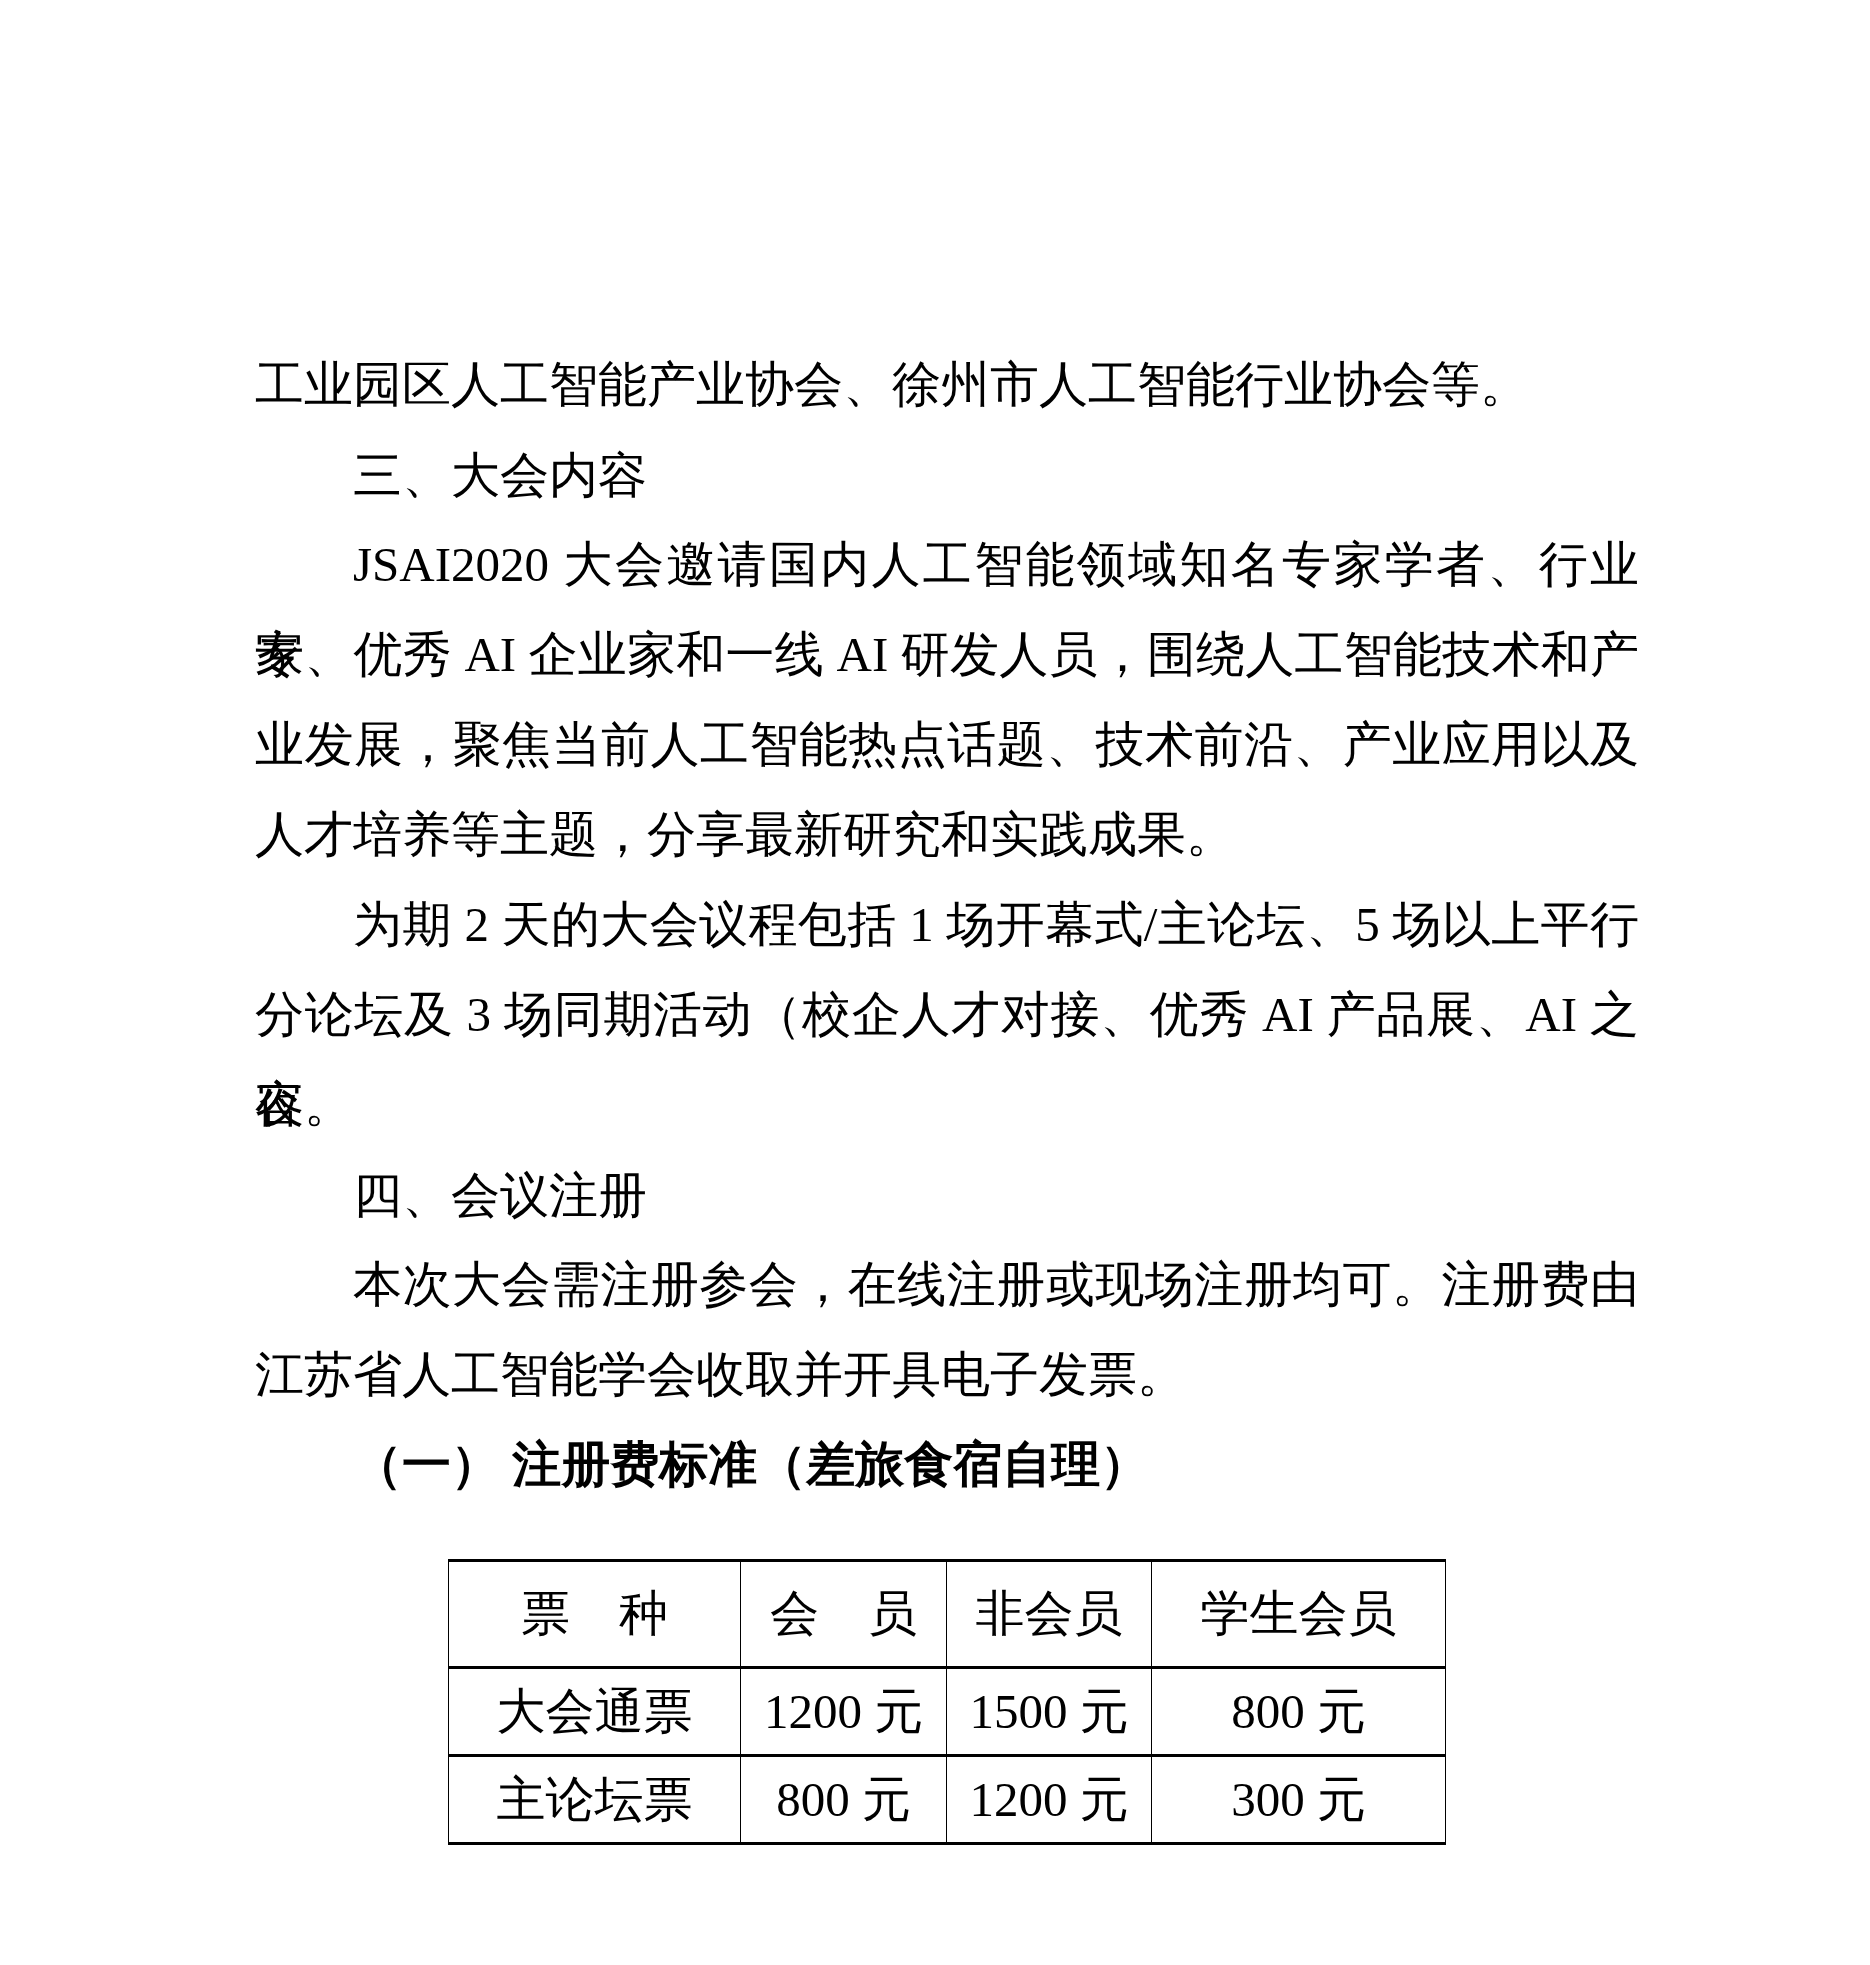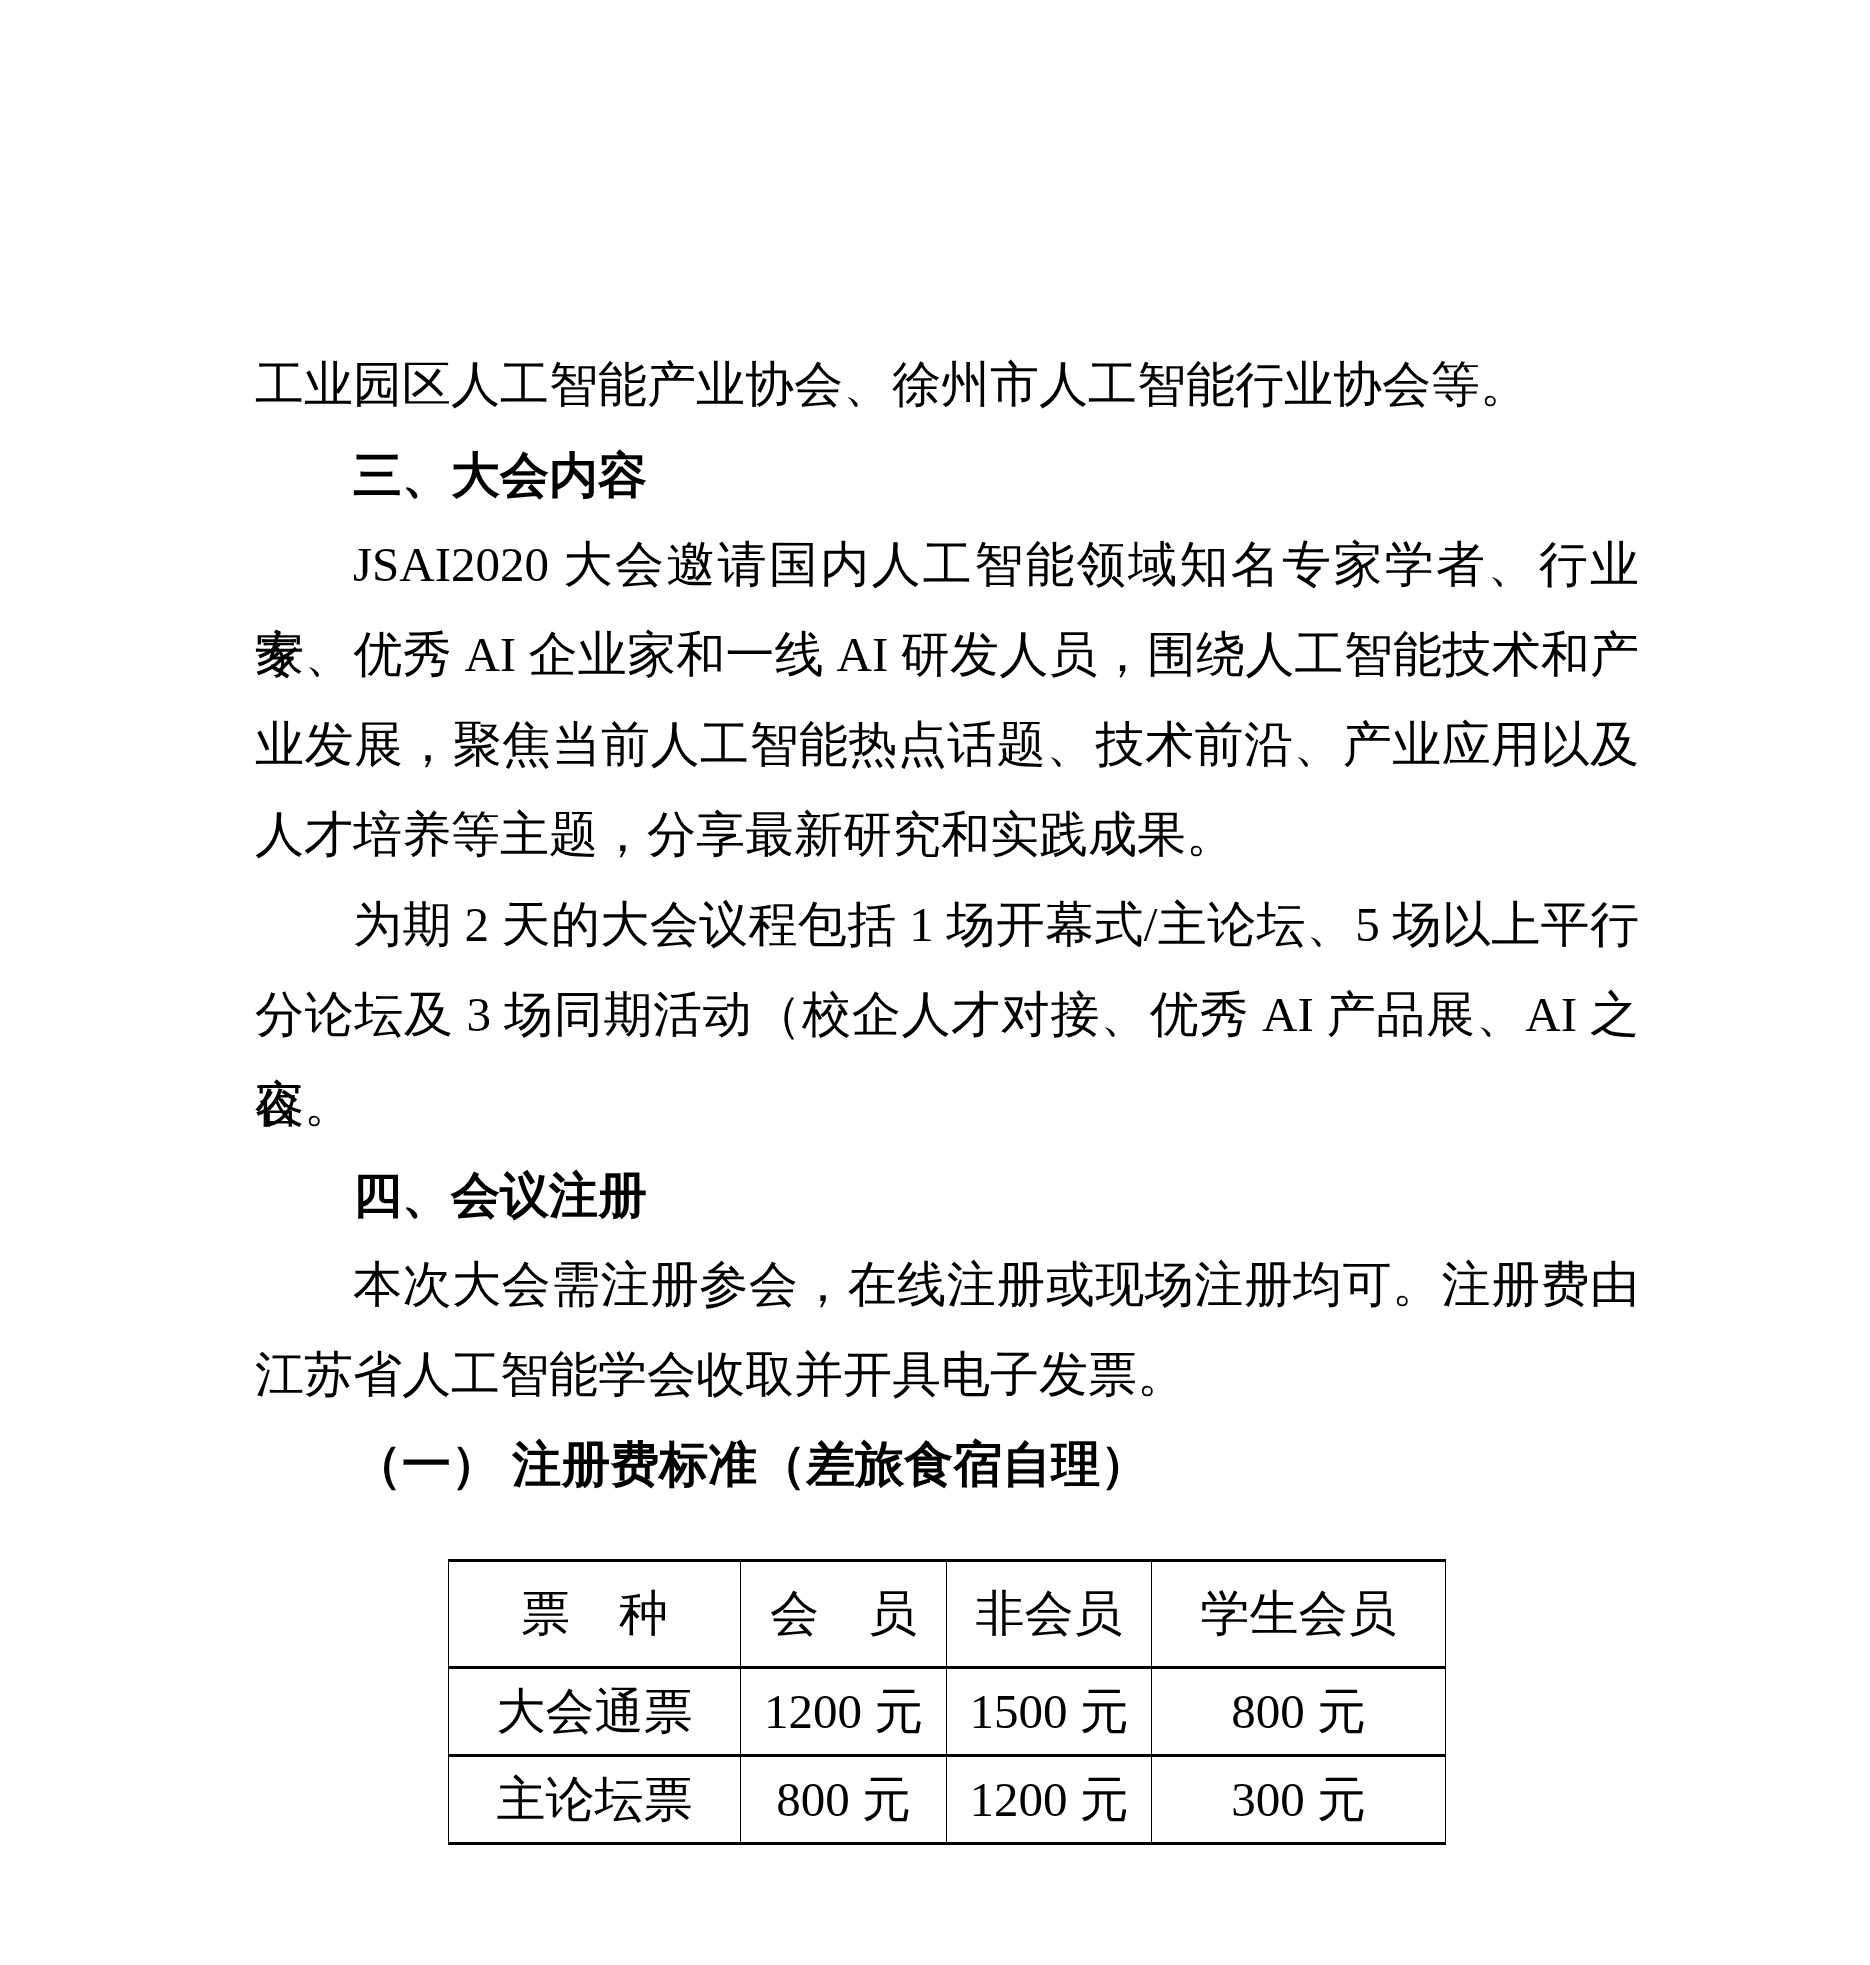--- a/index.html
+++ b/index.html
@@ -23,21 +23,21 @@
     text-align: justify;
     text-align-last: justify;
   }
   .line.last {
     text-align: right;
     text-align-last: left;
   }
   .indent { text-indent: 2em; }
   .heading {
     font-family: "Liberation Sans", "DejaVu Sans", sans-serif;
-    font-weight: bold;
+    font-weight: normal;
     text-align: center;
     text-align-last: left;
   }
   .kai {
     font-weight: bold;
     text-align: right;
     text-align-last: left;
   }
   table.fee-table {
     border-collapse: collapse;

